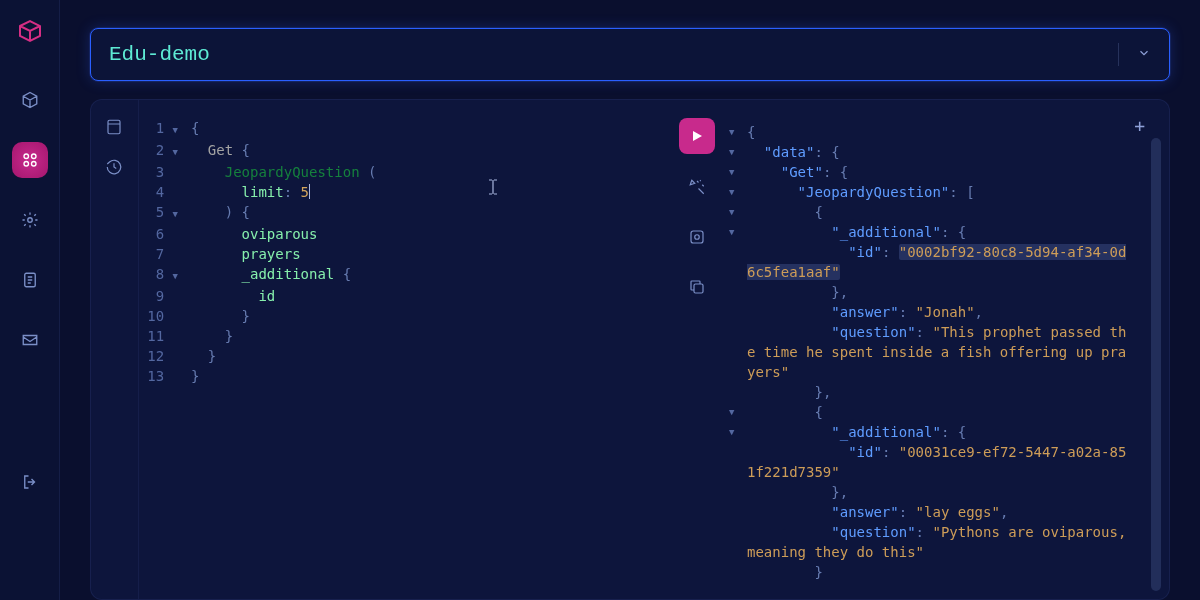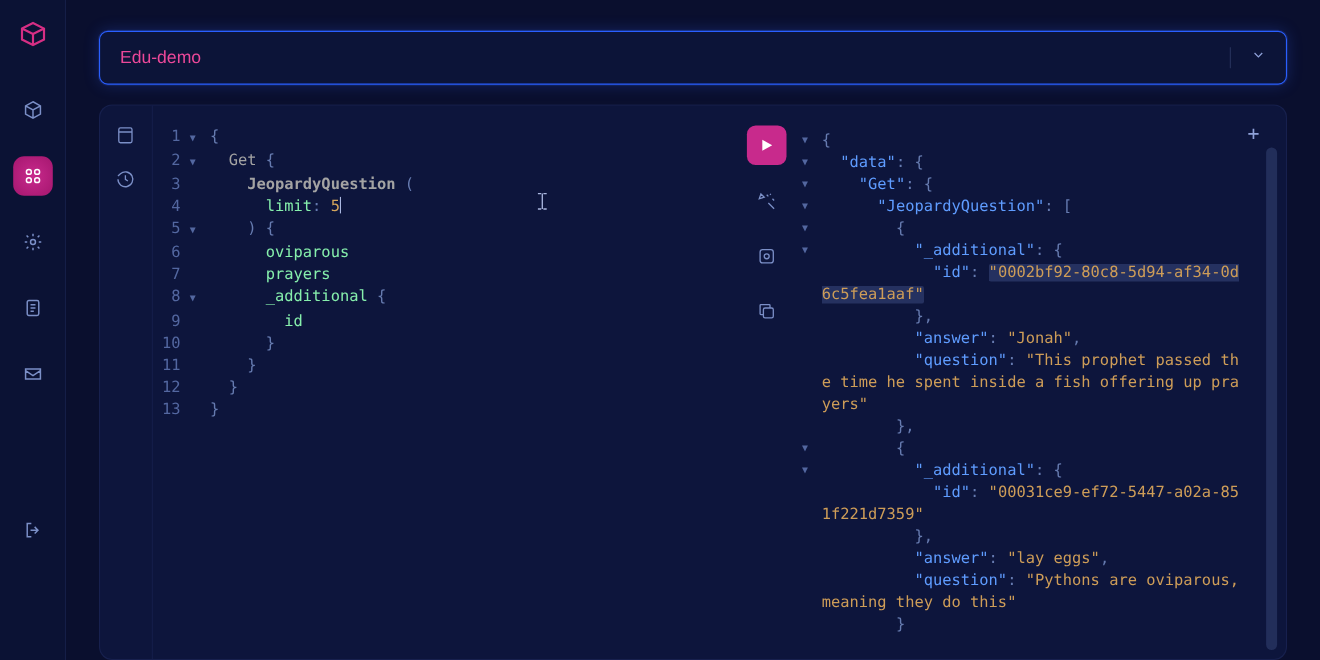--- a/index.html
+++ b/index.html
@@ -51,26 +51,27 @@
 }
 
 
 .instance-select {
   border: 1.5px solid #2a5fff;
   border-radius: 8px;
   padding: 14px 18px;
   display: flex;
   align-items: center;
   justify-content: space-between;
-  color: #ec4899;
-  font-size: 16px;
+  color: #5eead4;
+  font-size: 21px;
   background: #0c1438;
   box-shadow: 0 0 0 1px rgba(60,110,255,.15), 0 0 14px rgba(50,100,255,.25);
   cursor: pointer;
   margin-bottom: 18px;
+  font-family: Liberation Mono, monospace;
 }
 .instance-select .chev {
   border-left: 1px solid rgba(120,140,200,.25);
   padding-left: 18px;
   margin-left: 18px;
   color: #8fa1d9;
 }
 
 
 .card {
@@ -122,21 +123,21 @@
   width: 52px;
   text-align: right;
   padding-right: 10px;
   color: #5367a0;
   user-select: none;
   flex-shrink: 0;
 }
 .fold { color: #5367a0; font-size: 9px; padding-right: 3px; }
 .code-content { color: #7b8fc7; }
 .tok-key { color: #a3a3a3; }
-.tok-func { color: #a3a3a3; font-weight: bold; }
+.tok-func { color: #15803d; }
 .tok-field { color: #86efac; }
 .tok-num { color: #d4a55c; }
 .tok-punct { color: #667bb0; }
 .cursor-caret {
   display: inline-block;
   width: 1px; height: 15px;
   background: #aab7e0;
   vertical-align: -2px;
 }
 

